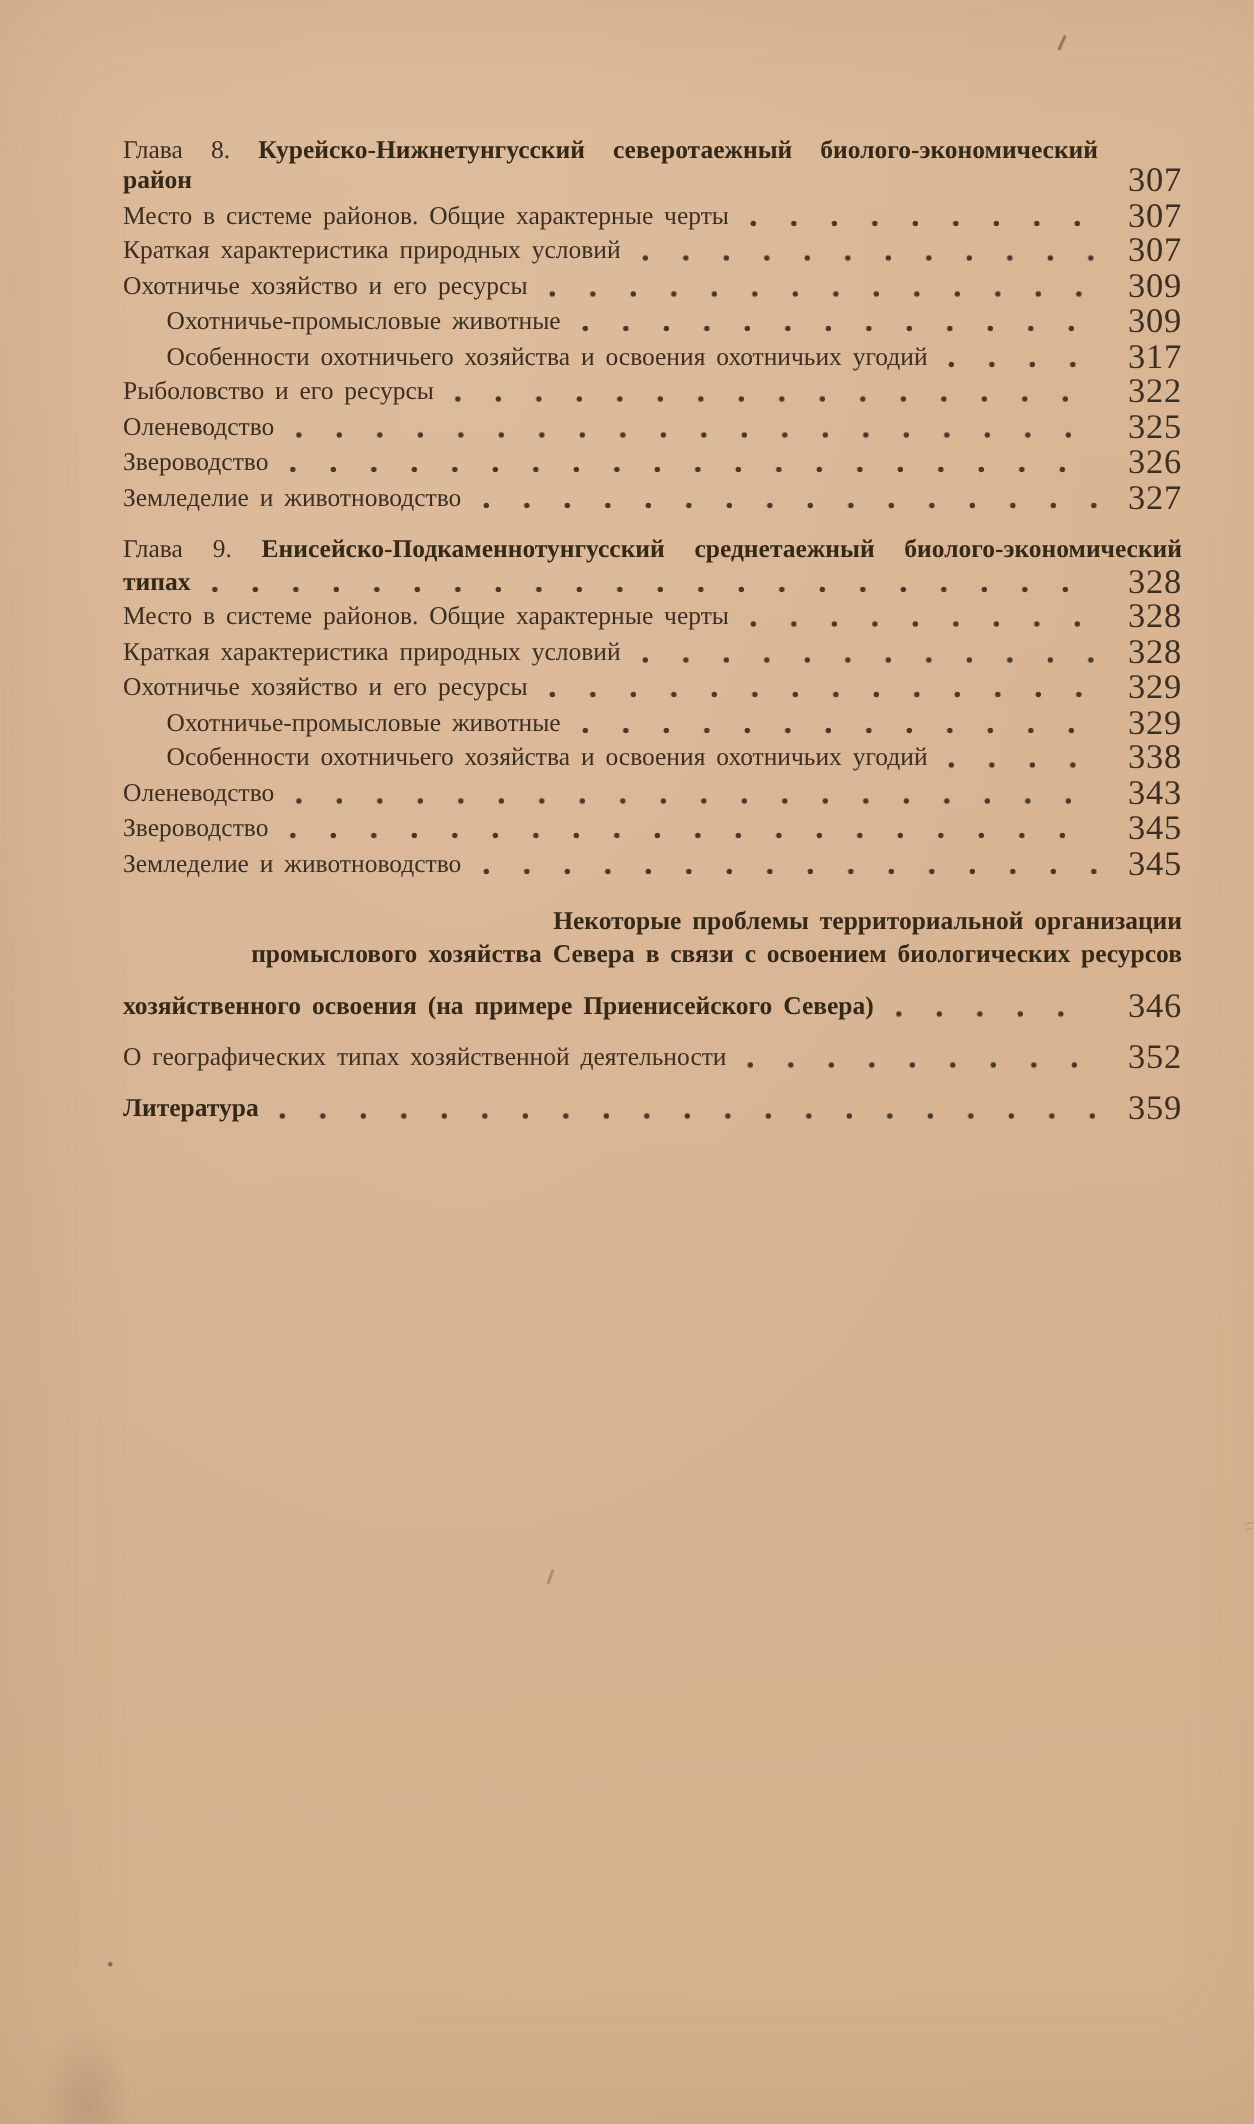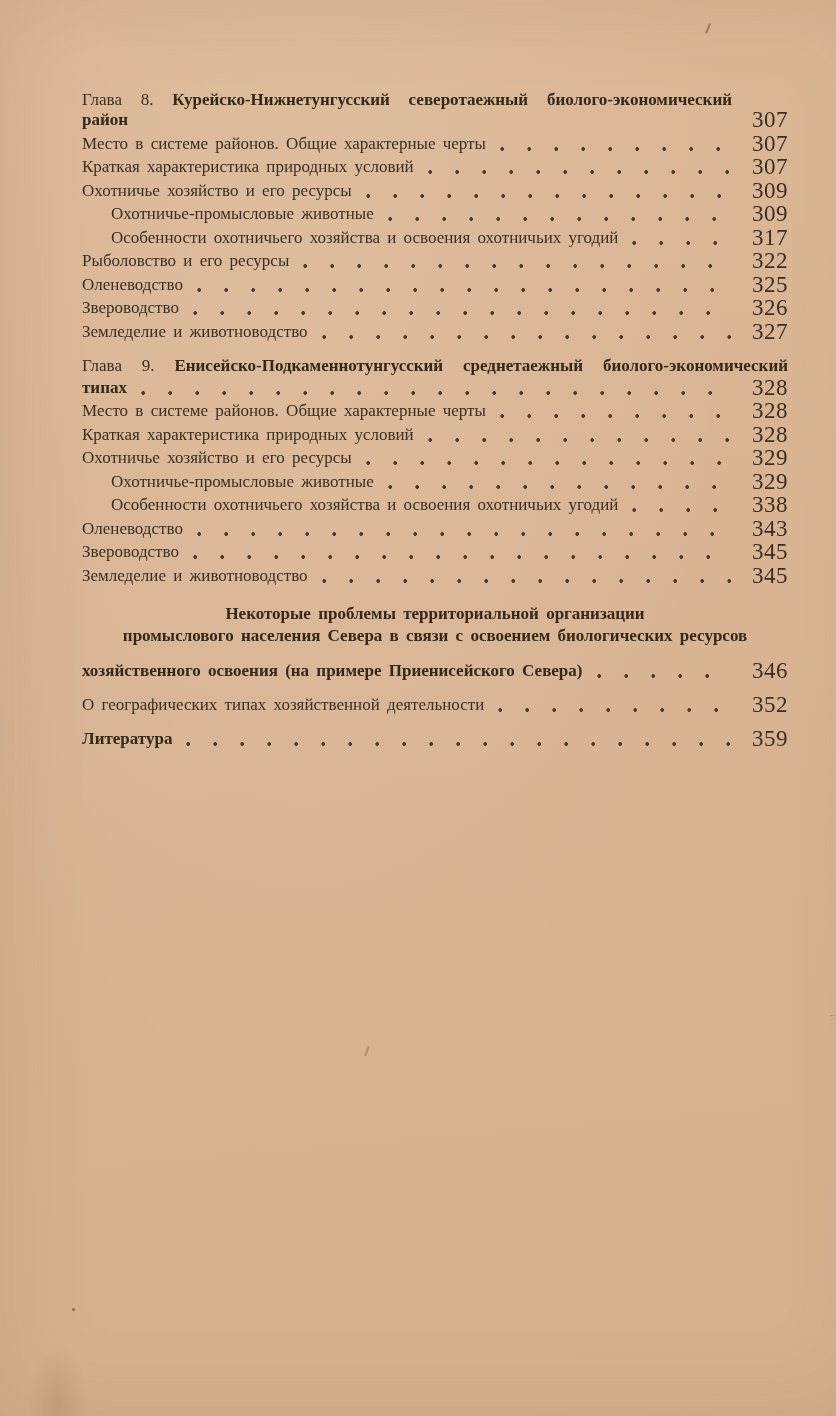--- a/index.html
+++ b/index.html
@@ -66,21 +66,21 @@
     text-align: justify;
     text-align-last: justify;
     font-weight: bold;
     color: #342818;
     margin-bottom: 2px;
   }
   .chapter2 .line1 .prefix { font-weight: normal; color: #3b2e22; }
   .chapter2 .line2 { display: flex; align-items: flex-end; }
   .chapter2 .line2 .text { font-weight: bold; color: #342818; }
   .heading {
-    text-align: center;
+    text-align: right;
     font-weight: bold;
     color: #342818;
     margin: 17px 0 12px;
     line-height: 22px;
   }
   .heading div { margin: 0; }
   
   .art { position: absolute; pointer-events: none; }
   .art-slash-top {
     left: 707px; top: 23px; width: 2px; height: 11px;
@@ -203,21 +203,21 @@
         <span class="leader"></span>
         <span class="num">345</span>
       </div>
       <div class="row">
         <span class="text">Земледелие и животноводство</span>
         <span class="leader"></span>
         <span class="num">345</span>
       </div>
       <div class="heading">
         <div>Некоторые проблемы территориальной организации</div>
-        <div>промыслового населения Севера в связи с освоением биологических ресурсов</div>
+        <div>промыслового хозяйства Севера в связи с освоением биологических ресурсов</div>
       </div>
       <div class="chapter2">
         <div class="line2">
           <span class="text">хозяйственного освоения (на примере Приенисейского Севера)</span>
           <span class="leader"></span>
           <span class="num">346</span>
         </div>
       </div>
       <div class="row chapter">
         <span class="text">О географических типах хозяйственной деятельности</span>

